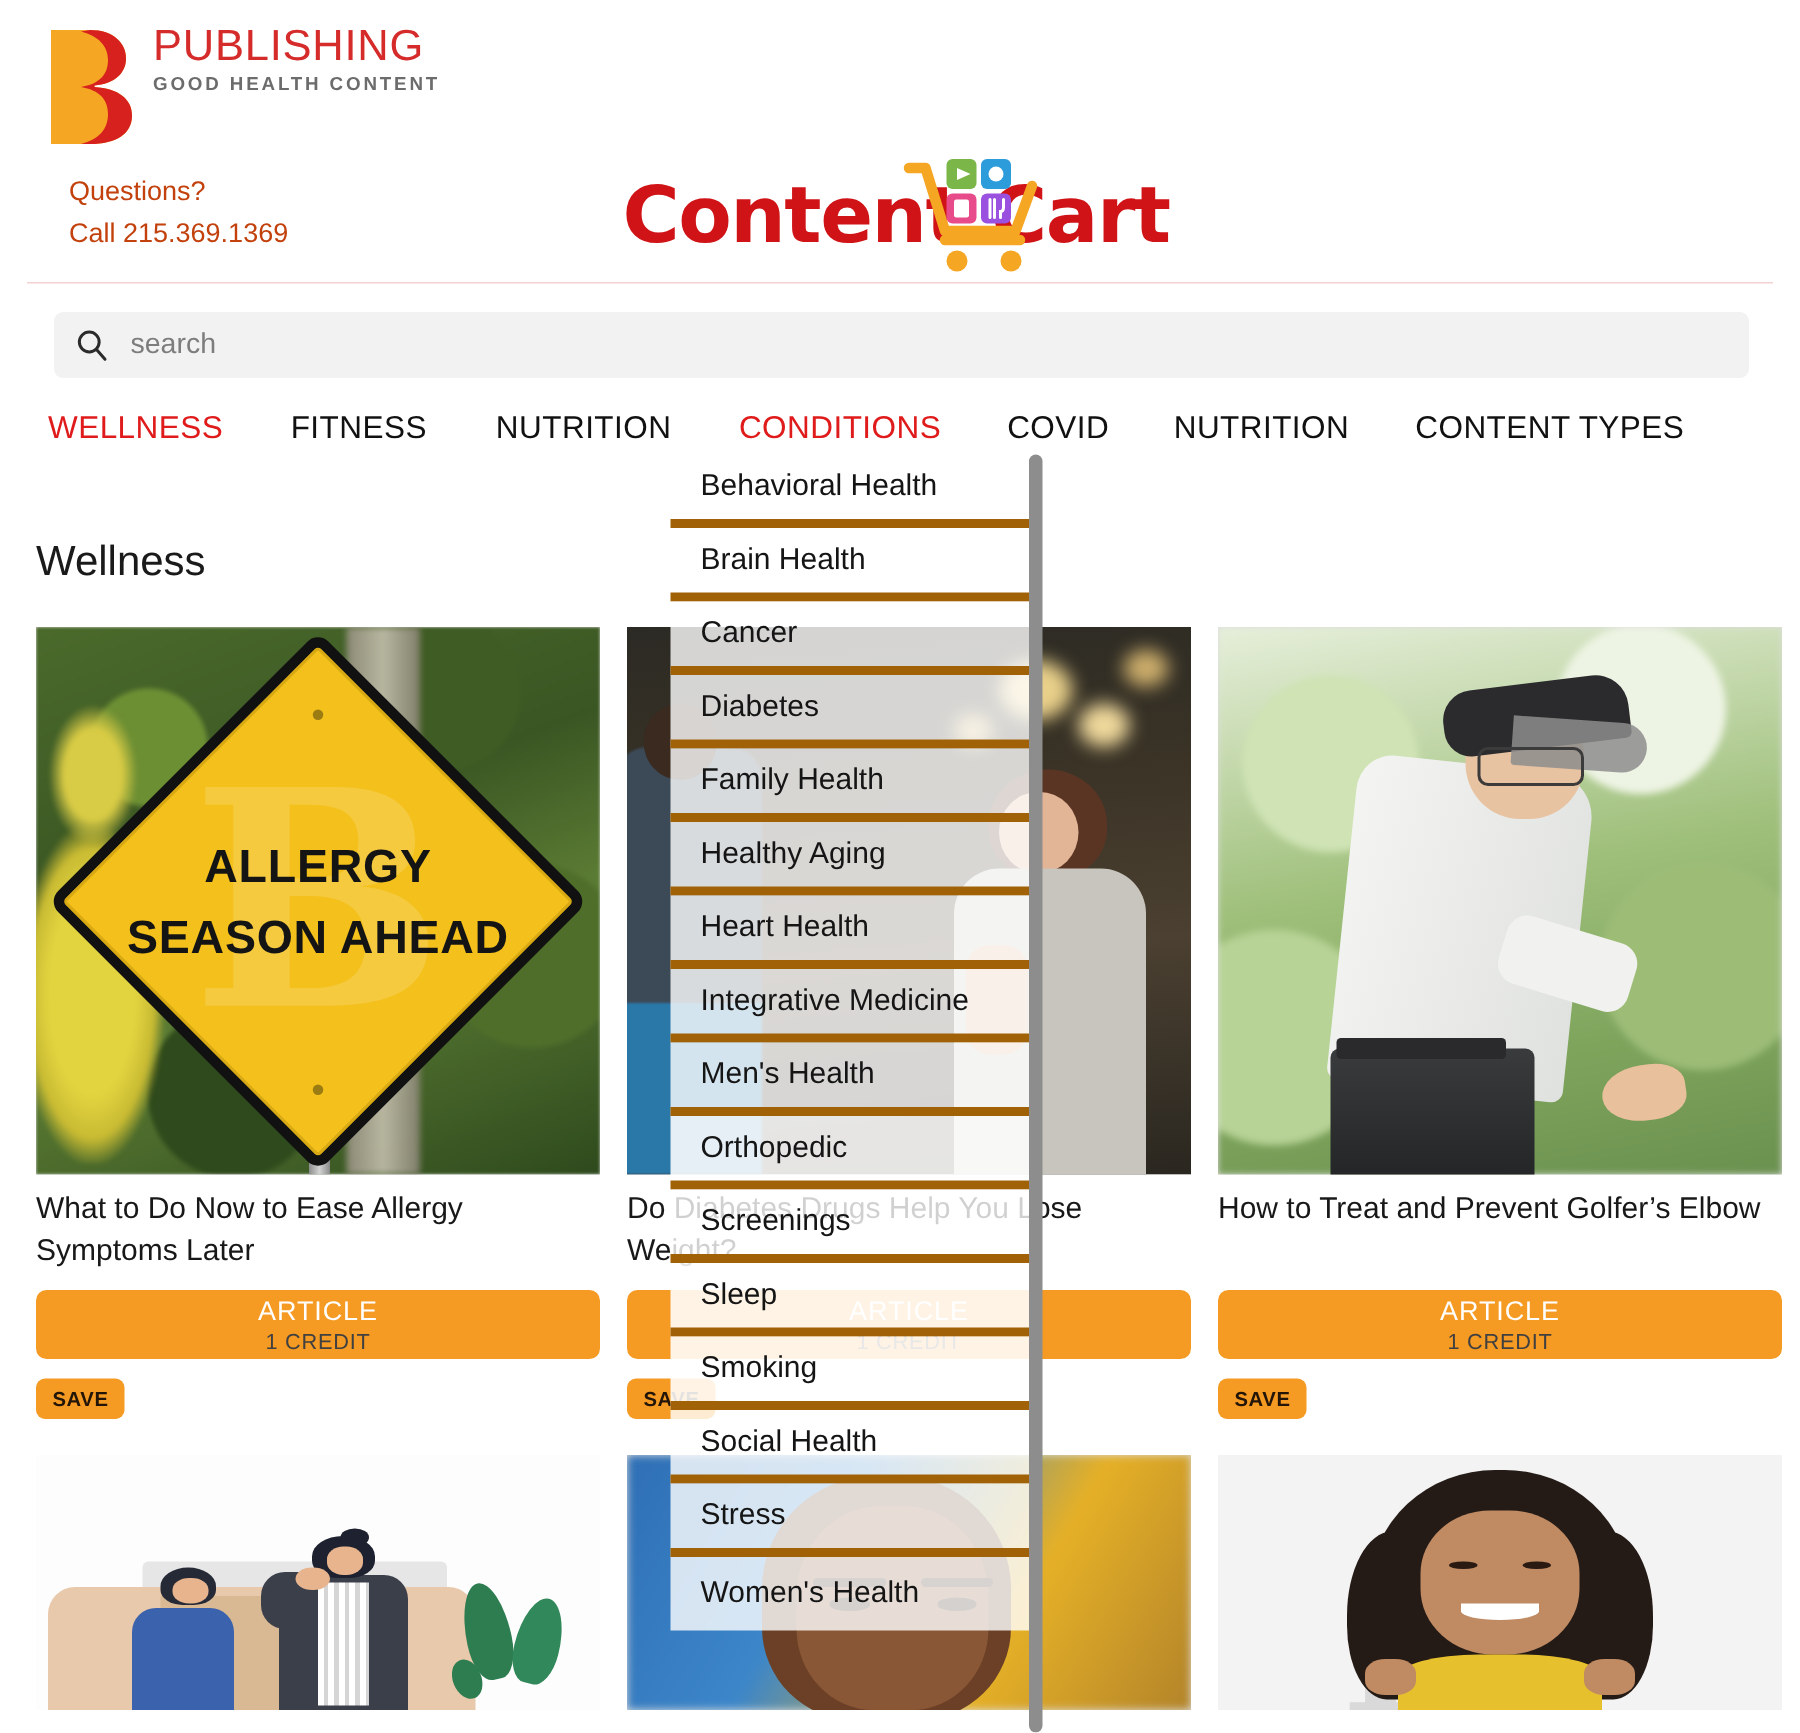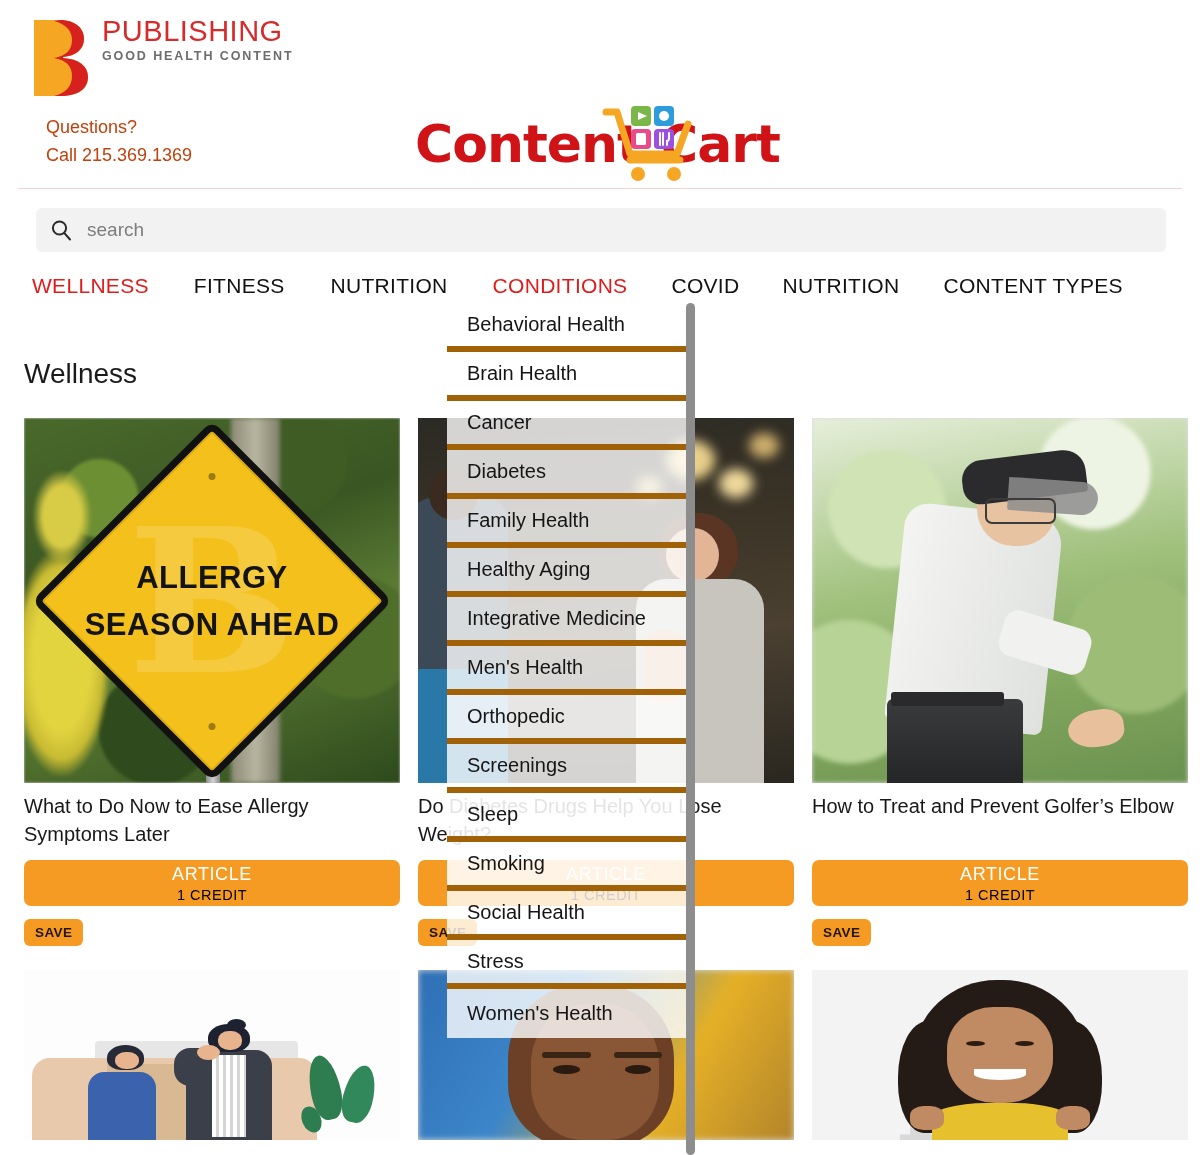--- a/index.html
+++ b/index.html
@@ -87,21 +87,21 @@
     font-size:20px; line-height:28px; color:#181818; margin-top:9px;
     min-height:56px;
   }
   .btn-article {
     margin-top:12px; width:100%; height:46px; background:#f59a22;
     border-radius:7px; border:none; cursor:pointer;
     display:flex; flex-direction:column; align-items:center; justify-content:center;
     font-family: "Liberation Sans", sans-serif;
   }
   .btn-article .t1 { color:#ffffff; font-size:18px; letter-spacing:.6px; }
-  .btn-article .t2 { color:#000000; font-size:14.5px; letter-spacing:.5px; margin-top:2px; }
+  .btn-article .t2 { color:#404040; font-size:14.5px; letter-spacing:.5px; margin-top:2px; }
   .btn-save {
     margin-top:13px; background:#f59a22; border:none; border-radius:6px;
     height:27px; padding:0 11px; color:#231508; font-size:13.5px;
     font-weight:700; letter-spacing:.4px; cursor:pointer;
     font-family: "Liberation Sans", sans-serif;
   }
   .row2 { margin-top:24px; }
 
   
   .ph { position:absolute; inset:0; }
@@ -482,20 +482,21 @@
 
   </div>
 
   <div class="dropdown">
     <div class="dd-item">Behavioral Health</div>
     <div class="dd-item">Brain Health</div>
     <div class="dd-item dim">Cancer</div>
     <div class="dd-item dim">Diabetes</div>
     <div class="dd-item dim">Family Health</div>
     <div class="dd-item dim">Healthy Aging</div>
+    <div class="dd-item dim">Heart Health</div>
     <div class="dd-item dim">Integrative Medicine</div>
     <div class="dd-item dim">Men's Health</div>
     <div class="dd-item">Orthopedic</div>
     <div class="dd-item dim">Screenings</div>
     <div class="dd-item">Sleep</div>
     <div class="dd-item">Smoking</div>
     <div class="dd-item dim">Social Health</div>
     <div class="dd-item dim">Stress</div>
     <div class="dd-item dim">Women's Health</div>
   </div>

